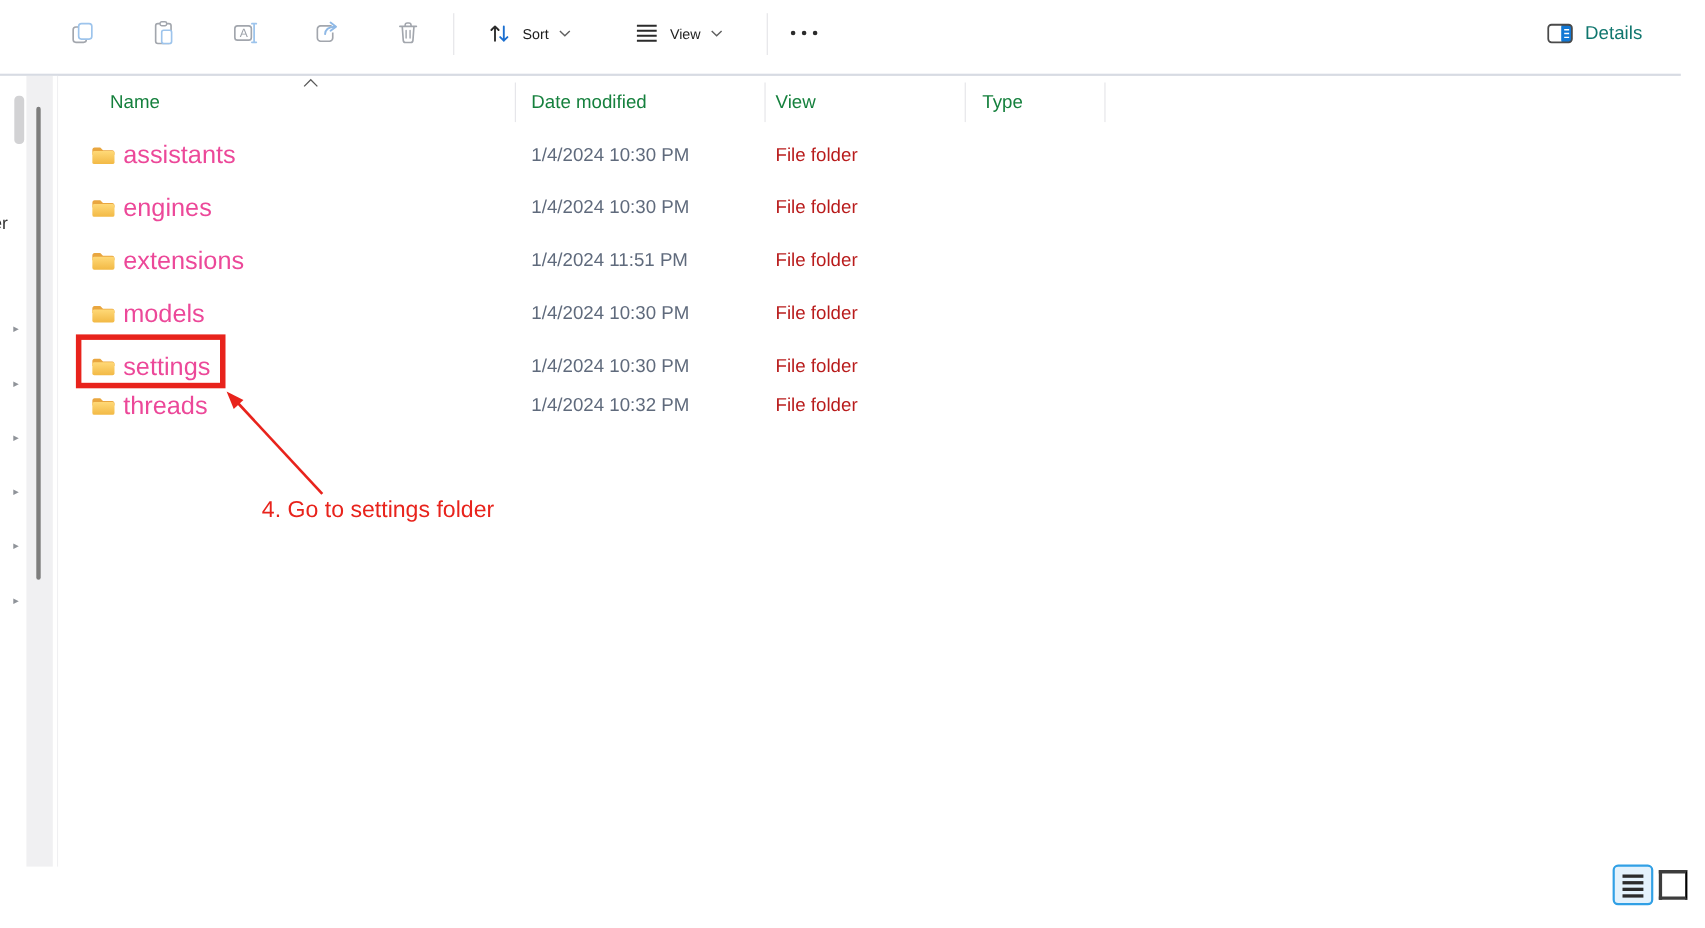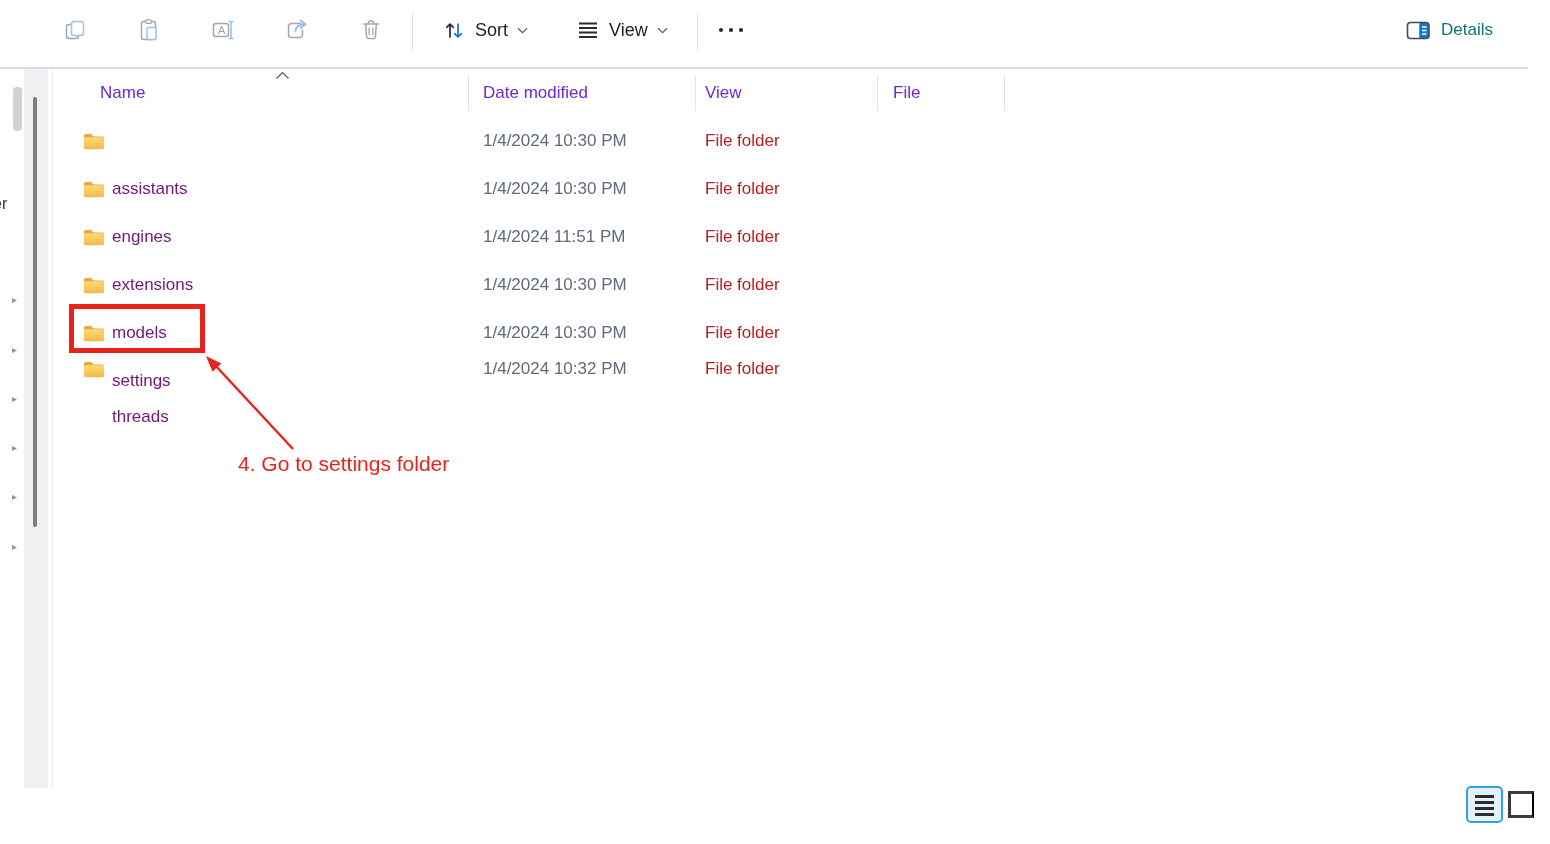--- a/index.html
+++ b/index.html
@@ -12,48 +12,48 @@
 
   
   .toolbar { position:absolute; left:0; top:0; width:1550px; height:68px; background:#fff; }
   .tb-btn {
     position:absolute; top:8px; width:44px; height:44px; border:none; background:transparent;
     border-radius:4px; display:flex; align-items:center; justify-content:center; cursor:default;
   }
   .tb-sep { position:absolute; top:12px; width:1px; height:38px; background:#e3e3e7; }
   .tb-drop {
     position:absolute; top:8px; height:44px; border:none; background:transparent; border-radius:4px;
-    display:flex; align-items:center; gap:9px; font-size:18px; color:#1f1f1f; padding:0 10px; cursor:default;
+    display:flex; align-items:center; gap:9px; font-size:13px; color:#1f1f1f; padding:0 10px; cursor:default;
   }
   .details-btn {
     position:absolute; top:8px; left:1398px; height:44px; border:none; background:transparent; border-radius:4px;
     display:flex; align-items:center; gap:10px; font-size:17px; color:#0f766e; padding:0 8px; cursor:default;
   }
   .top-divider { position:absolute; left:0; top:67px; width:1528px; height:2px; background:#d7dbe3; }
 
   
   .nav-strip { position:absolute; left:0; top:69px; width:53px; height:719px; background:#ffffff; overflow:hidden; }
   .nav-gray { position:absolute; left:24px; top:0; width:24px; height:719px; background:#f0f0f2; }
   .nav-edge { position:absolute; left:52px; top:0; width:1px; height:719px; background:#ededef; }
   .nav-scroll-dark { position:absolute; left:33px; top:28px; width:4px; height:430px; background:#7d7d7d; border-radius:2px; }
   .nav-scroll-light { position:absolute; left:13px; top:18px; width:9px; height:44px; background:#d2d2d4; border-radius:4px; }
   .nav-frag { position:absolute; left:-7px; top:126px; font-size:16px; color:#333; }
   .tree-chev { position:absolute; left:12px; width:12px; height:12px; color:#8f9399; font-size:10px; line-height:12px; }
 
   
   .list-header { position:absolute; left:53px; top:70px; width:1480px; height:46px; }
-  .hdr-cell { position:absolute; top:50%; transform:translateY(-50%); font-size:17px; color:#6d28d9; white-space:nowrap; }
+  .hdr-cell { position:absolute; top:50%; transform:translateY(-50%); font-size:17px; color:#15803d; white-space:nowrap; }
   .hdr-sep { position:absolute; top:5px; width:1px; height:36px; background:#e4e4e8; }
   .sort-caret { position:absolute; left:222px; top:1px; }
 
   
   .row { position:absolute; left:53px; width:1000px; height:48px; cursor:default; }
   .row .f-icon { position:absolute; left:30px; top:14px; }
   .cell { position:absolute; top:50%; transform:translateY(-50%); white-space:nowrap; }
-  .c-name { left:59px; font-size:17px; color:#701a75;margin-top:48px; }
+  .c-name { left:59px; font-size:23px; color:#ec4899; }
   .c-date { left:430px; font-size:17px; color:#5f6a7c; }
   .c-type { left:652px; font-size:17px; color:#b91c1c; }
   .c-size { left:840px; font-size:17px; color:#67707f; }
 
   
   .red-box { position:absolute; left:69px; top:304px; width:136px; height:49px; border:5px solid #e8231c; }
   .annot-text { position:absolute; left:238px; top:452px; font-size:21px; color:#e8231c; white-space:nowrap; }
   .arrow-svg { position:absolute; left:180px; top:340px; width:140px; height:130px; }
 
   
@@ -203,21 +203,21 @@
     <span class="sort-caret">
       <svg width="15" height="9" viewBox="0 0 15 9" fill="none">
           <path d="M1.5 7.5 7.5 1.5 13.5 7.5" stroke="#5a5a5a" stroke-width="1.2"></path>
         </svg>
     </span>
     <div class="hdr-sep" style="left:415px"></div>
     <span class="hdr-cell" style="left:430px">Date modified</span>
     <div class="hdr-sep" style="left:642px"></div>
     <span class="hdr-cell" style="left:652px">View</span>
     <div class="hdr-sep" style="left:824px"></div>
-    <span class="hdr-cell" style="left:840px">File</span>
+    <span class="hdr-cell" style="left:840px">Type</span>
     <div class="hdr-sep" style="left:951px"></div>
   </div>
 
   <div class="row" style="top:117px">
     <span class="f-icon">
       <svg width="23" height="20" viewBox="0 0 24 20">
           <defs>
             <linearGradient id="fg" x1="0" y1="0" x2="0" y2="1">
               <stop offset="0" stop-color="#ffd977"></stop>
               <stop offset="1" stop-color="#f2b945"></stop>

